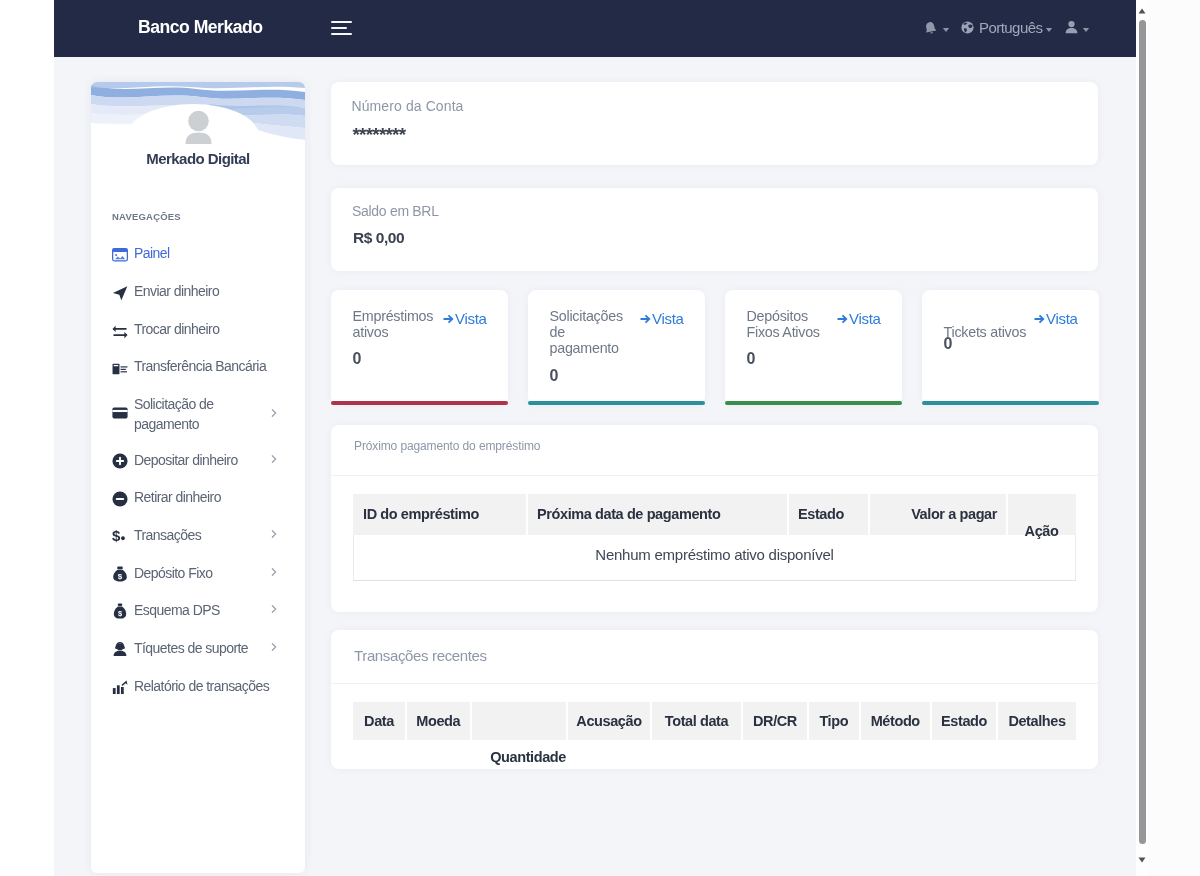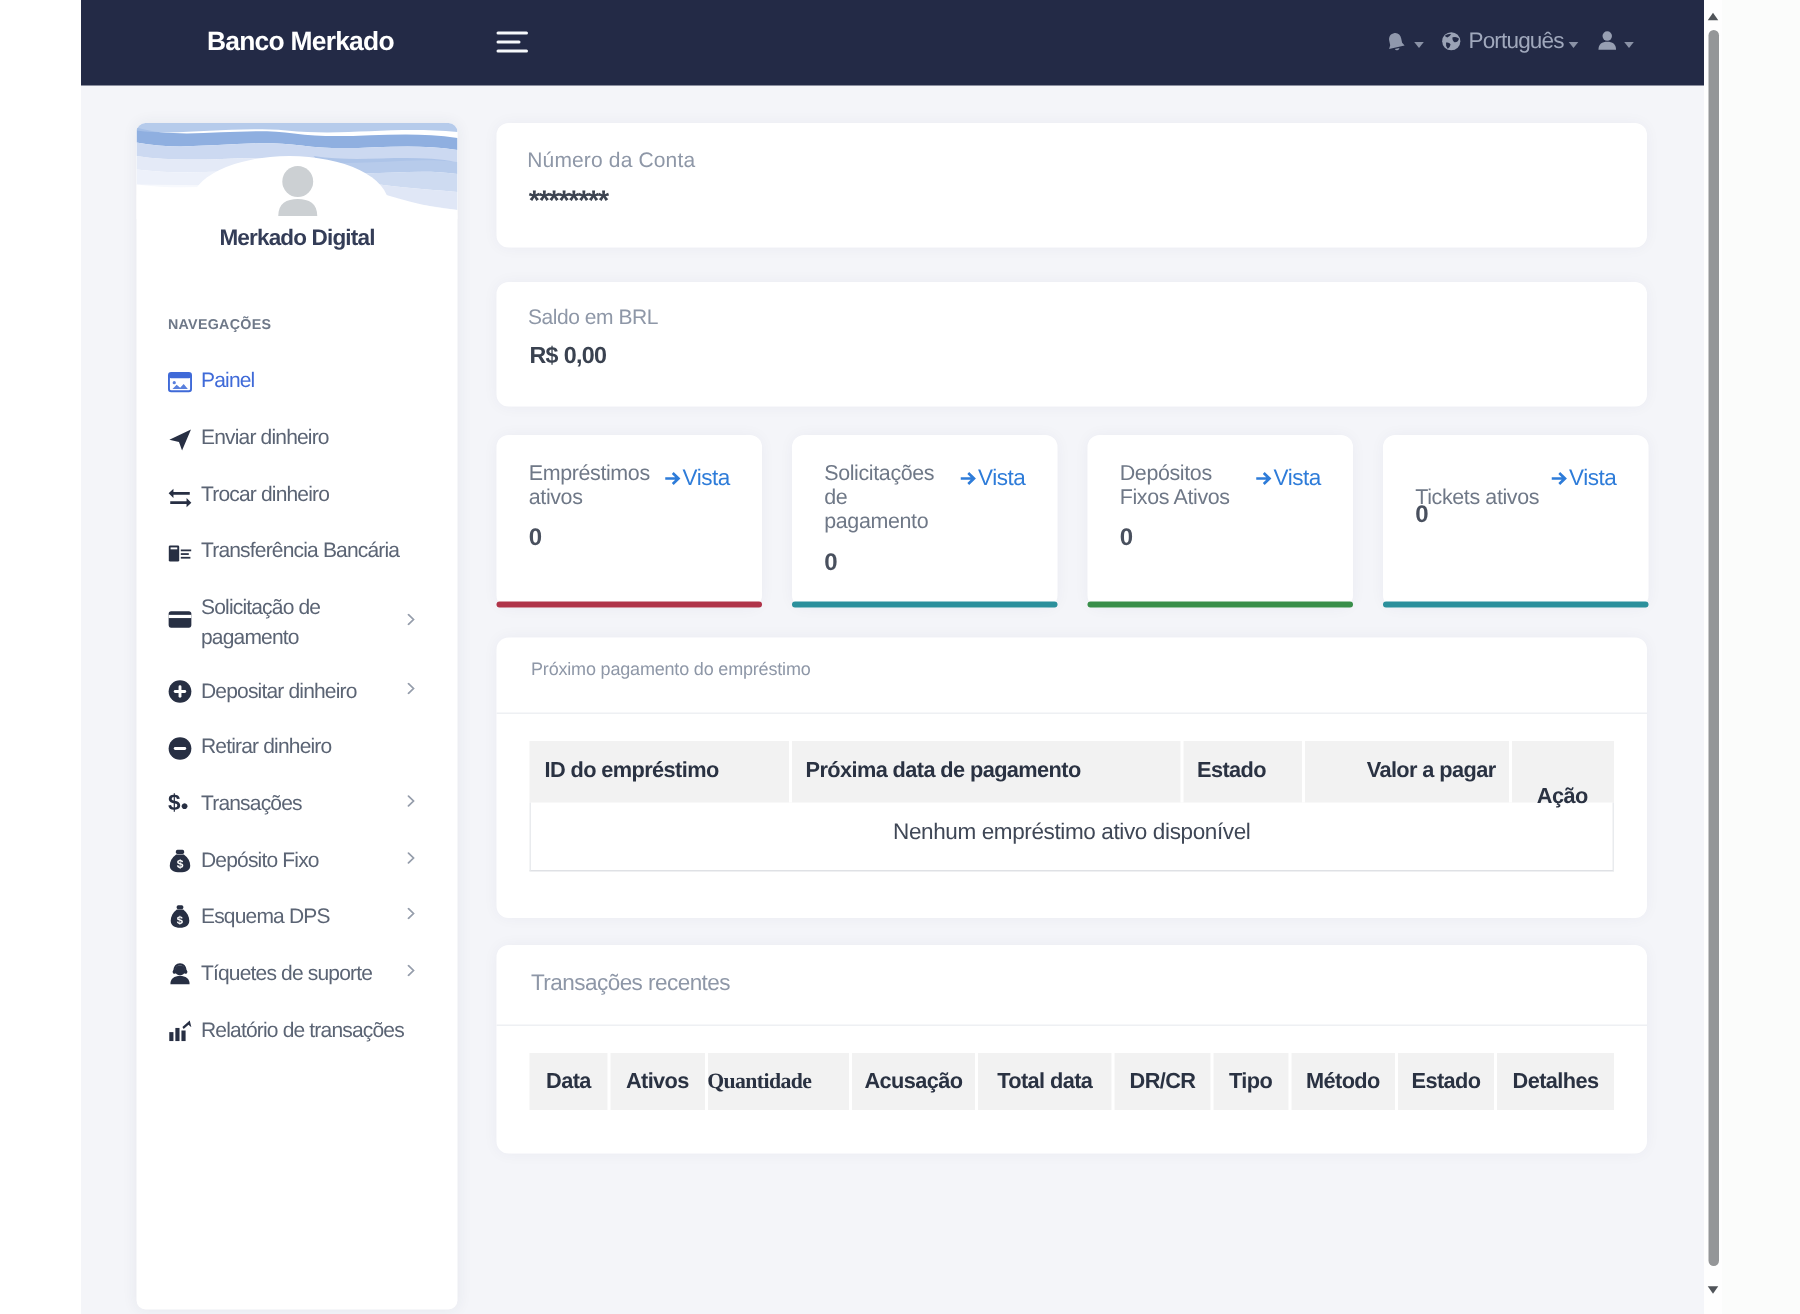--- a/index.html
+++ b/index.html
@@ -259,22 +259,22 @@
     <div class="sep" style="left:405px;top:702px;height:38px;"></div>
     <div class="sep" style="left:469.5px;top:702px;height:38px;"></div>
     <div class="sep" style="left:566px;top:702px;height:38px;"></div>
     <div class="sep" style="left:650px;top:702px;height:38px;"></div>
     <div class="sep" style="left:741px;top:702px;height:38px;"></div>
     <div class="sep" style="left:807px;top:702px;height:38px;"></div>
     <div class="sep" style="left:858.5px;top:702px;height:38px;"></div>
     <div class="sep" style="left:930px;top:702px;height:38px;"></div>
     <div class="sep" style="left:996px;top:702px;height:38px;"></div>
     <div class="th" style="left:353px;top:713px;width:52px;text-align:center;">Data</div>
-    <div class="th" style="left:407px;top:713px;width:62.5px;text-align:center;">Ativos</div>
-    <div class="th" style="left:471.5px;top:713px;width:94.5px;text-align:left;font-family:Liberation Serif, serif;">Quantidade</div>
+    <div class="th" style="left:407px;top:713px;width:62.5px;text-align:center;">Moeda</div>
+    <div class="th" style="left:471.5px;top:749px;width:94.5px;text-align:right;">Quantidade</div>
     <div class="th" style="left:568px;top:713px;width:82px;text-align:center;">Acusação</div>
     <div class="th" style="left:652px;top:713px;width:89px;text-align:center;">Total data</div>
     <div class="th" style="left:743px;top:713px;width:64px;text-align:center;">DR/CR</div>
     <div class="th" style="left:809px;top:713px;width:49.5px;text-align:center;">Tipo</div>
     <div class="th" style="left:860.5px;top:713px;width:69.5px;text-align:center;">Método</div>
     <div class="th" style="left:932px;top:713px;width:64px;text-align:center;">Estado</div>
     <div class="th" style="left:998px;top:713px;width:78px;text-align:center;">Detalhes</div>
   </div>
 
   <div id="sbar">

